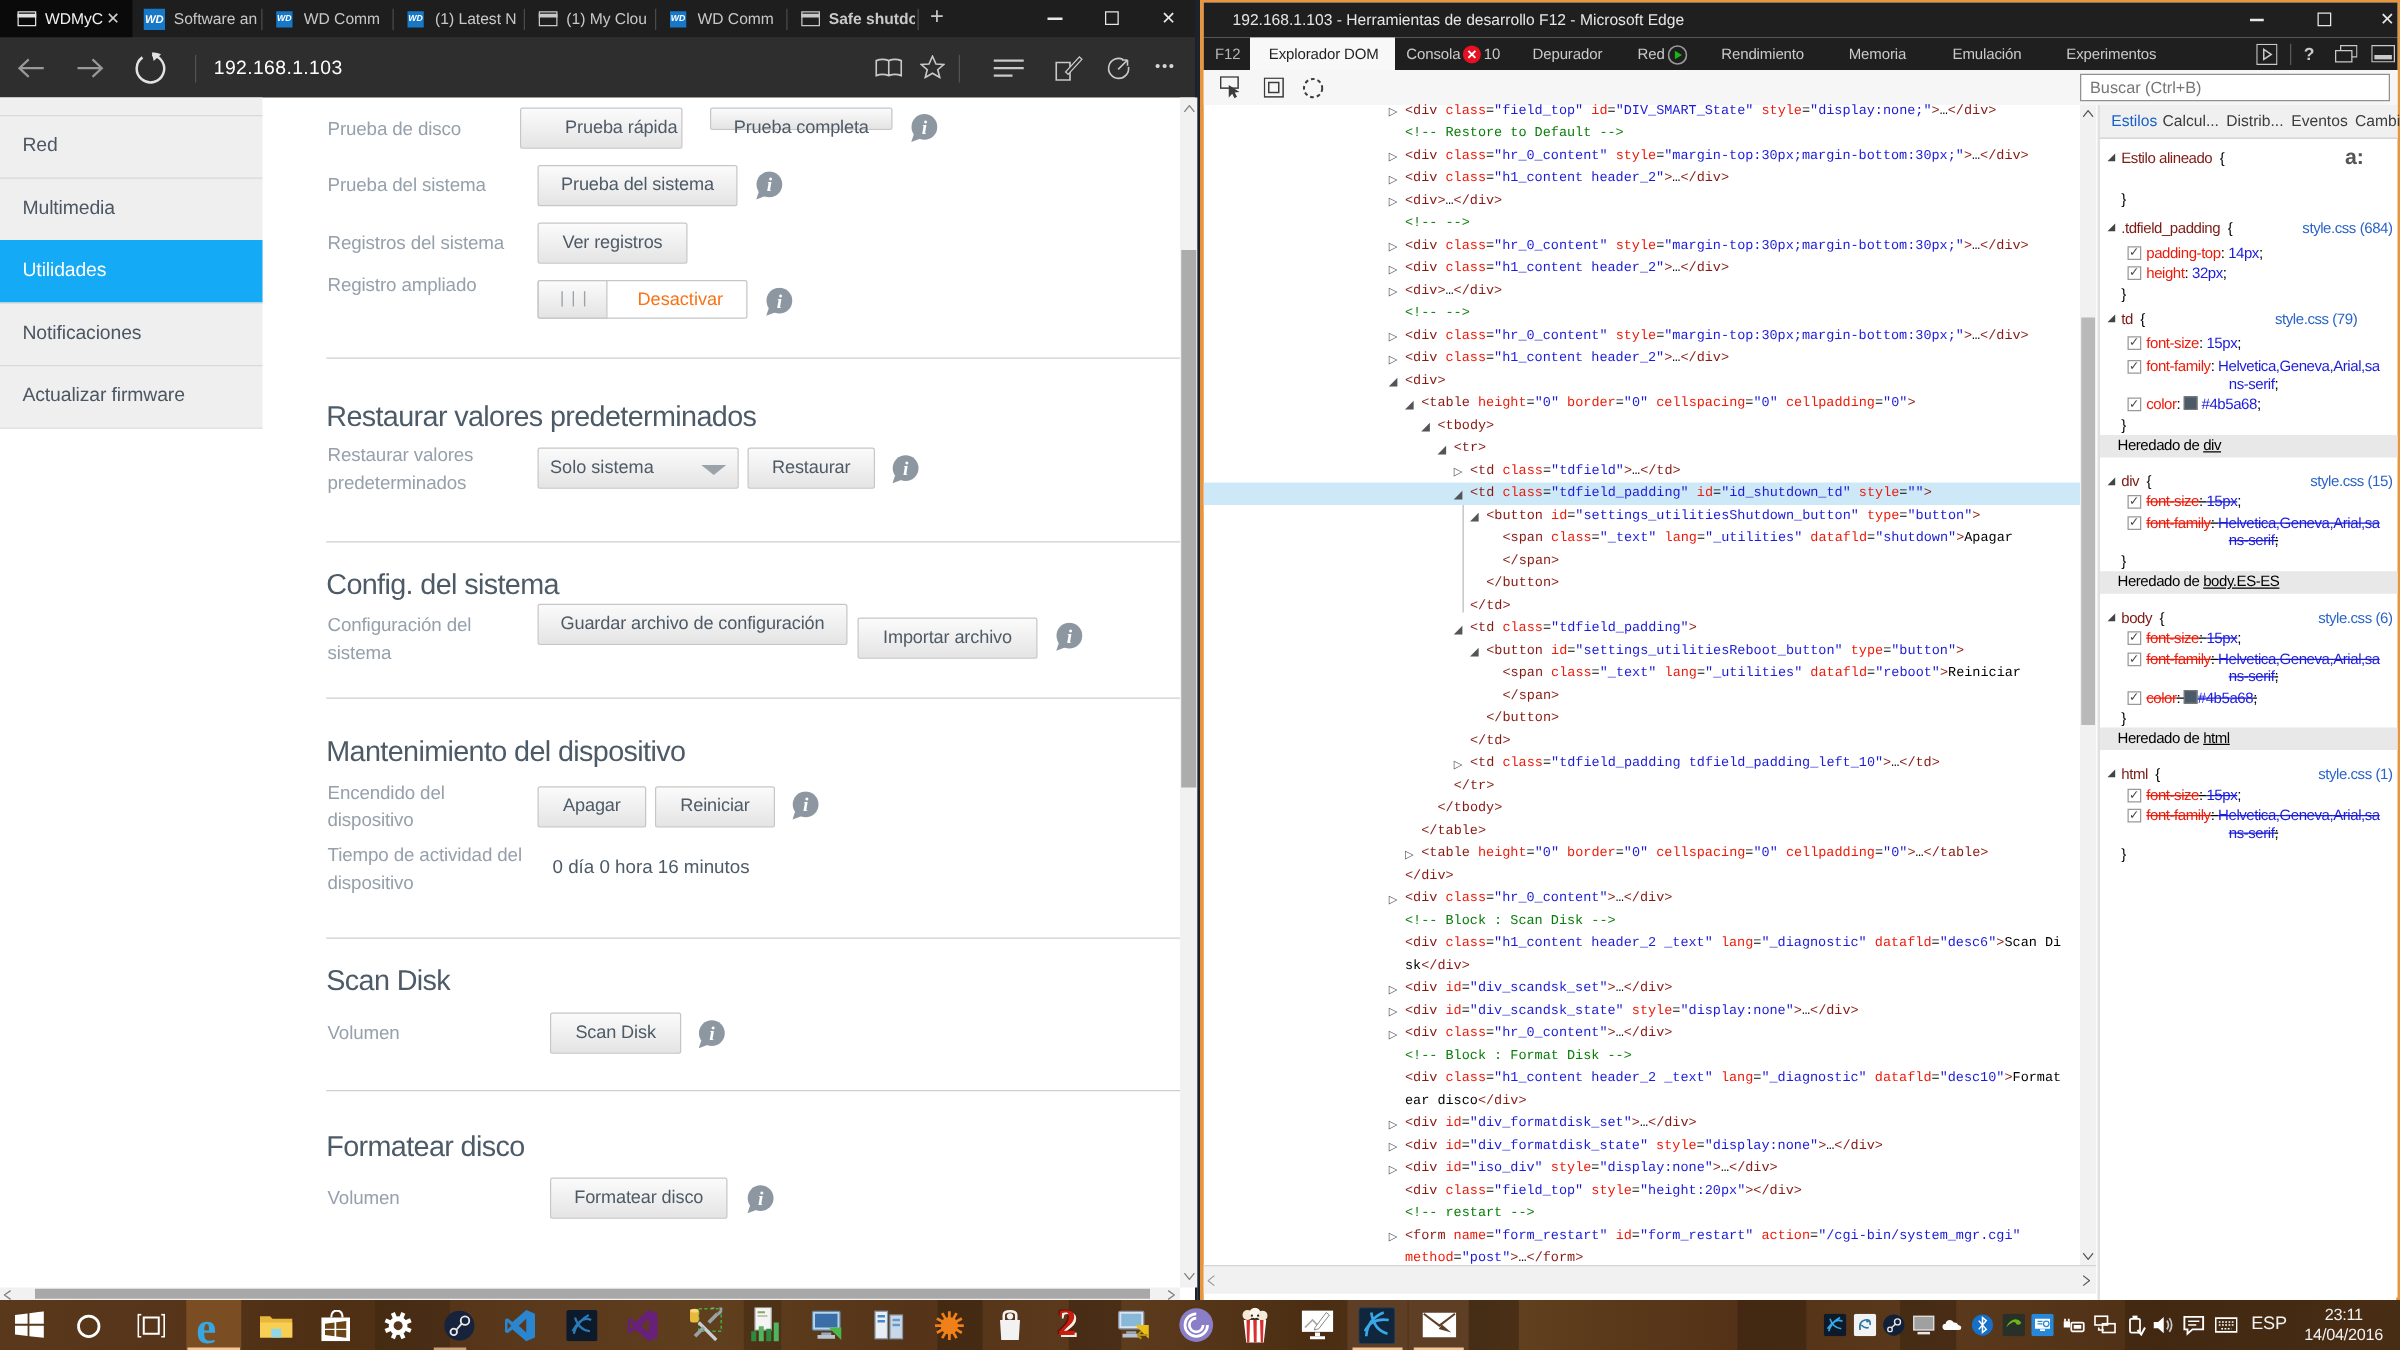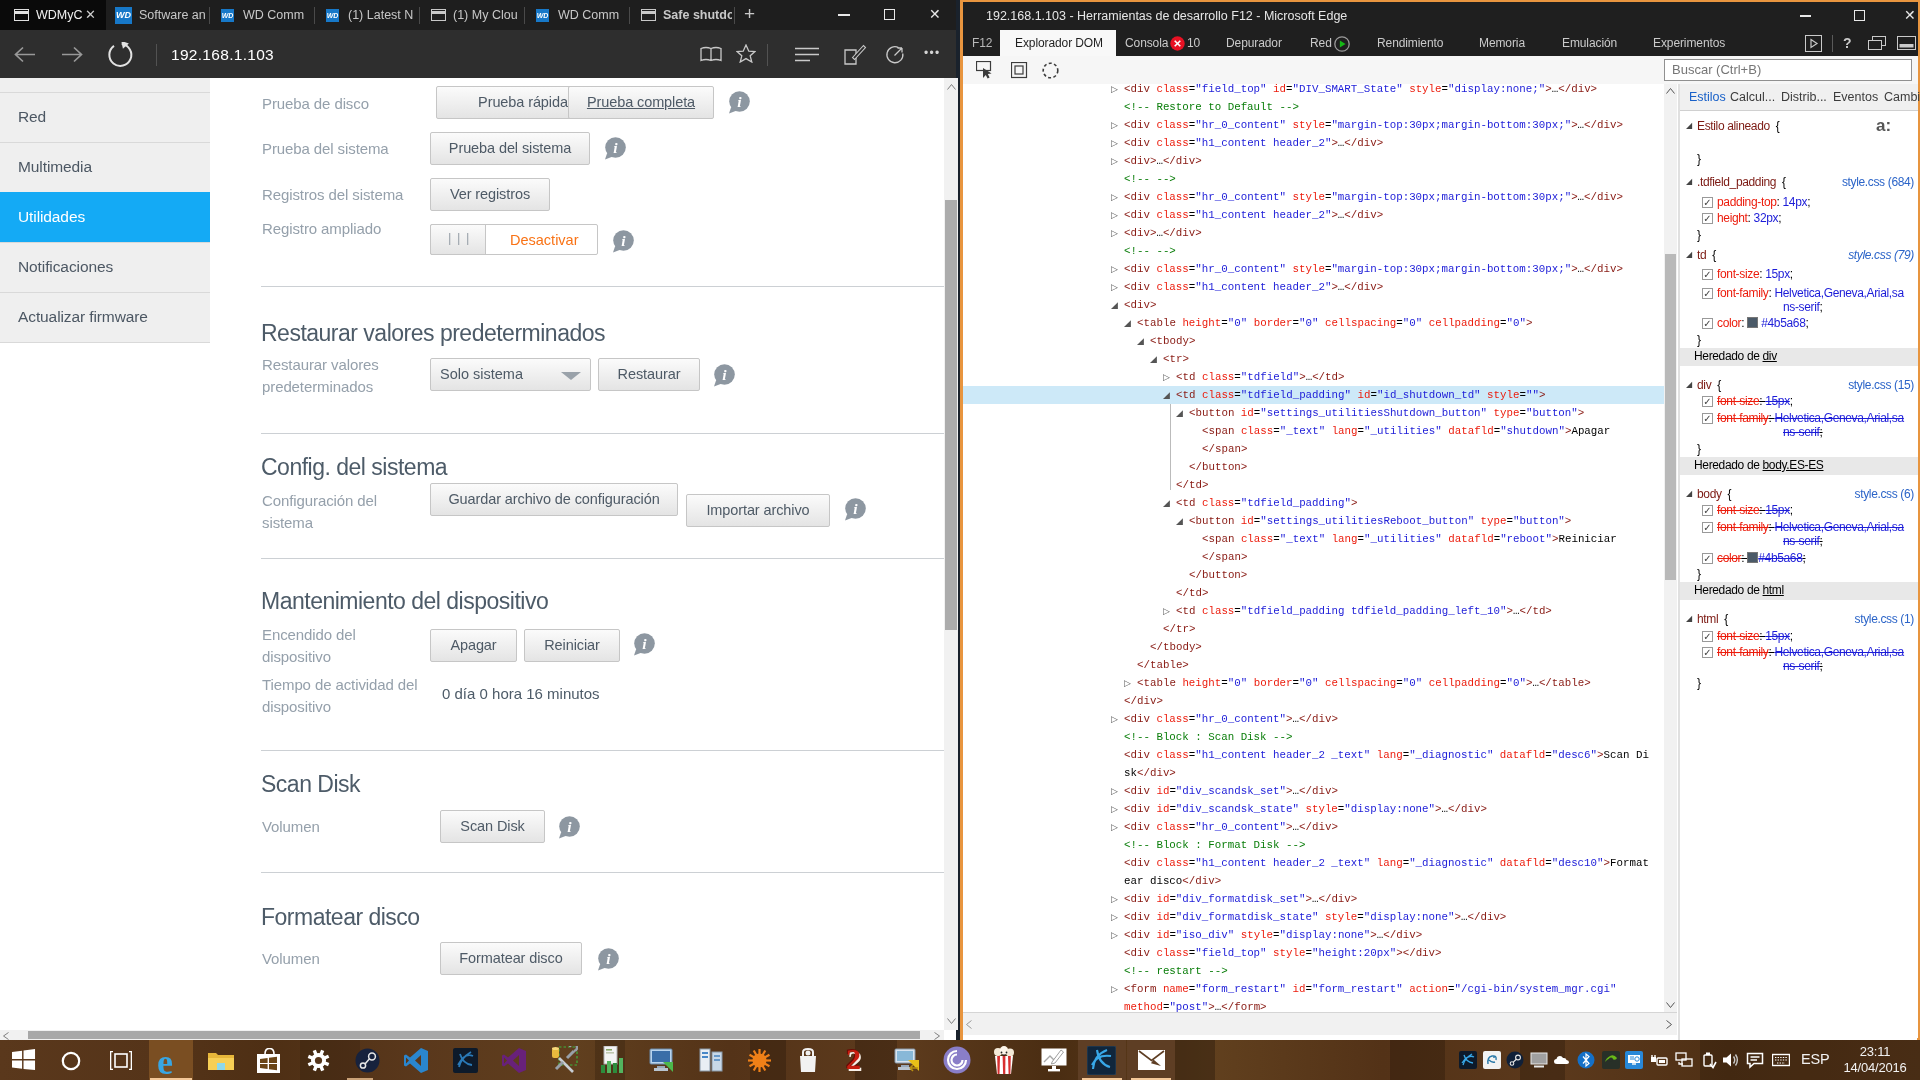--- a/index.html
+++ b/index.html
@@ -90,22 +90,22 @@
 <div class="abs" style="left:0px;top:142px;width:210px;height:1px;background:#d9d9d9;"></div>
 <div class="abs" style="left:0px;top:242px;width:210px;height:1px;background:#d9d9d9;"></div>
 <div class="abs" style="left:0px;top:292px;width:210px;height:1px;background:#d9d9d9;"></div>
 <div class="abs" style="left:0px;top:342px;width:210px;height:1px;background:#d9d9d9;"></div>
 <div class="abs" style="left:18px;top:108px;white-space:pre;font-size:15.5px;color:#4c5763;letter-spacing:-0.1px;">Red</div>
 <div class="abs" style="left:18px;top:158px;white-space:pre;font-size:15.5px;color:#4c5763;letter-spacing:-0.1px;">Multimedia</div>
 <div class="abs" style="left:18px;top:208px;white-space:pre;font-size:15.5px;color:#fff;letter-spacing:-0.1px;">Utilidades</div>
 <div class="abs" style="left:18px;top:258px;white-space:pre;font-size:15.5px;color:#4c5763;letter-spacing:-0.1px;">Notificaciones</div>
 <div class="abs" style="left:18px;top:308px;white-space:pre;font-size:15.5px;color:#4c5763;letter-spacing:-0.1px;">Actualizar firmware</div>
 <div class="lbl" style="left:262px;top:95px;">Prueba de disco</div>
-<div class="btn" style="left:436px;top:86px;width:142px;height:33px;line-height:31px;padding-left:32px;">Prueba rápida</div>
-<div class="btn" style="left:568px;top:86px;width:146px;height:33px;line-height:31px;text-decoration:underline;">Prueba completa</div>
+<div class="btn" style="left:416px;top:86px;width:130px;height:33px;line-height:31px;padding-left:32px;">Prueba rápida</div>
+<div class="btn" style="left:568px;top:86px;width:146px;height:18px;line-height:31px;">Prueba completa</div>
 <svg class="abs" style="left:728px;top:91px;" width="24" height="23">
     <circle cx="11.5" cy="10.5" r="10.3" fill="#8d97a1"></circle>
     <path d="M3.2 16 L1 22.5 L9.5 19.3 Z" fill="#8d97a1"></path>
     <text x="11.5" y="16" font-size="15.5" font-style="italic" font-weight="bold" fill="#fff" font-family="Liberation Serif" text-anchor="middle">i</text>
   </svg>
 <div class="lbl" style="left:262px;top:140px;">Prueba del sistema</div>
 <div class="btn" style="left:430px;top:132px;width:160px;height:33px;line-height:31px;">Prueba del sistema</div>
 <svg class="abs" style="left:604px;top:137px;" width="24" height="23">
     <circle cx="11.5" cy="10.5" r="10.3" fill="#8d97a1"></circle>
     <path d="M3.2 16 L1 22.5 L9.5 19.3 Z" fill="#8d97a1"></path>
@@ -367,21 +367,21 @@
 <div class="arr" style="left:1686px;top:177px;font-size:8px;color:#444;">◢</div>
 <div class="sl" style="left:1697px;top:175px;"><span class="sel">.tdfield_padding</span>  {</div>
 <div class="lnk" style="left:1820px;top:175px;width:94px;text-align:right;">style.css (684)</div>
 <div class="cb" style="left:1702px;top:197px;">✓</div>
 <div class="sl" style="left:1717px;top:195px;"><span class="pn">padding-top</span><span class="">: </span><span class="pv">14px</span>;</div>
 <div class="cb" style="left:1702px;top:213px;">✓</div>
 <div class="sl" style="left:1717px;top:211px;"><span class="pn">height</span><span class="">: </span><span class="pv">32px</span>;</div>
 <div class="sl" style="left:1697px;top:228px;">}</div>
 <div class="arr" style="left:1686px;top:250px;font-size:8px;color:#444;">◢</div>
 <div class="sl" style="left:1697px;top:248px;"><span class="sel">td</span>  {</div>
-<div class="lnk" style="left:1820px;top:248px;width:94px;text-align:right;font-style:italic;">style.css (79)</div>
+<div class="lnk" style="left:1820px;top:248px;width:94px;text-align:left;">style.css (79)</div>
 <div class="cb" style="left:1702px;top:269px;">✓</div>
 <div class="sl" style="left:1717px;top:267px;"><span class="pn">font-size</span><span class="">: </span><span class="pv">15px</span>;</div>
 <div class="cb" style="left:1702px;top:288px;">✓</div>
 <div class="sl" style="left:1717px;top:286px;"><span class="pn">font-family</span><span class="">: </span><span class="pv">Helvetica,Geneva,Arial,sa</span></div>
 <div class="sl" style="left:1783px;top:300px;"><span class="pv">ns-serif</span>;</div>
 <div class="cb" style="left:1702px;top:318px;">✓</div>
 <div class="sl" style="left:1717px;top:316px;"><span class="pn">color</span>: <span style="display:inline-block;width:11px;height:11px;background:#4b5a68;border:1px solid #777;vertical-align:-1px;"></span> <span class="pv">#4b5a68</span>;</div>
 <div class="sl" style="left:1697px;top:333px;">}</div>
 <div class="abs" style="left:1680px;top:348px;width:238px;height:18px;background:#e8e8e8;"></div>
 <div class="sl" style="left:1694px;top:349px;">Heredado de <span style="text-decoration:underline;">div</span></div>

